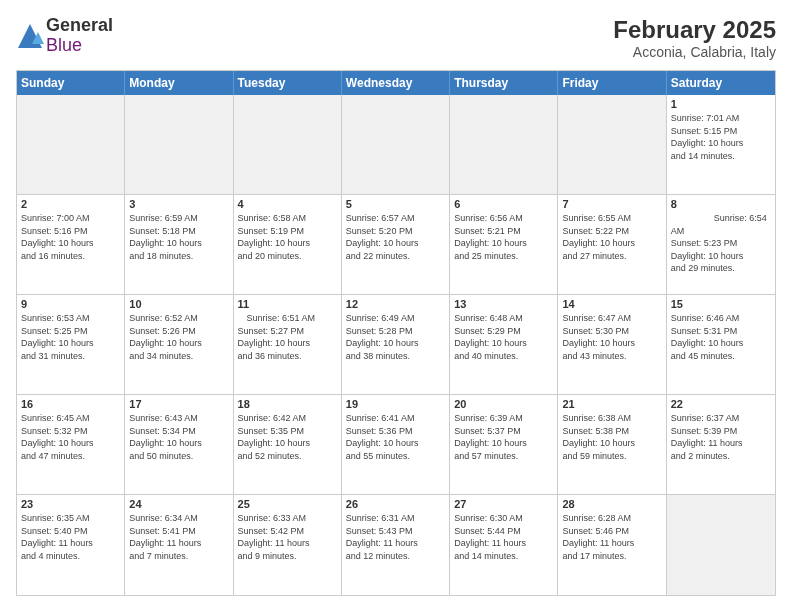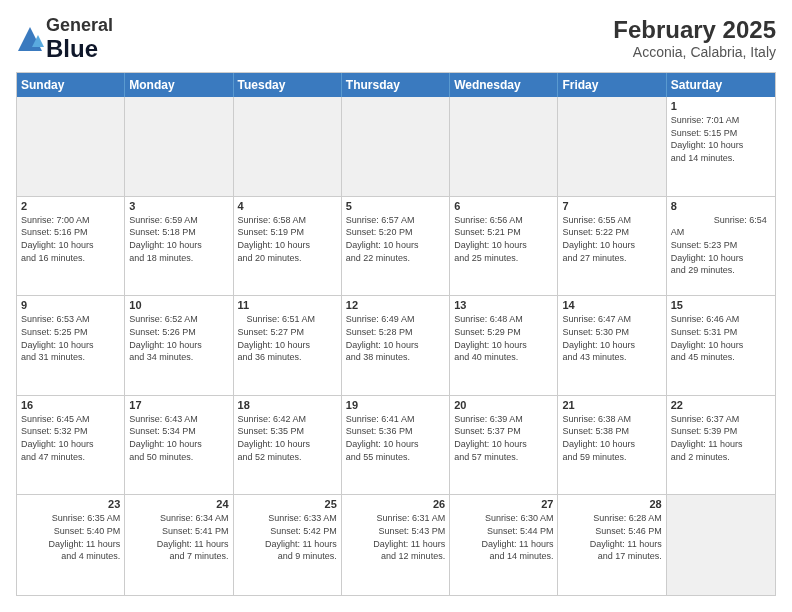--- a/index.html
+++ b/index.html
@@ -31,23 +31,23 @@
       display: flex;
       flex-direction: column;
       line-height: 1.1;
     }
     .logo-general {
       font-size: 18px;
       font-weight: bold;
       color: #333;
     }
     .logo-blue {
-      font-size: 24px;
-      font-weight: bold;
-      color: #0f172a;
+      font-size: 18px;
+      font-weight: normal;
+      color: #701a75;
     }
     .logo-icon {
       width: 28px;
       height: 28px;
       margin-right: 2px;
     }
     .title-block {
       text-align: right;
     }
     .month-title {
@@ -82,21 +82,21 @@
     .cal-body {
       display: grid;
       grid-template-rows: repeat(5, 1fr);
       flex: 1;
     }
     .cal-row {
       display: grid;
       grid-template-columns: repeat(7, 1fr);
       border-bottom: 1px solid #ccc;
     }
-    .cal-row:last-child { border-bottom: none; text-align: right; }
+    .cal-row:last-child { border-bottom: none; }
     .cal-cell {
       border-right: 1px solid #ccc;
       padding: 3px 4px;
       font-size: 9.5px;
       color: #333;
       vertical-align: top;
       min-height: 88px;
     }
     .cal-cell:last-child { border-right: none; }
     .cal-cell.shaded { background: #f0f0f0; }
@@ -132,22 +132,22 @@
       <div class="month-title">February 2025</div>
       <div class="location">Acconia, Calabria, Italy</div>
     </div>
   </div>
 
   <div class="calendar">
     <div class="cal-header">
     <div class="cal-header-cell">Sunday</div>
         <div class="cal-header-cell">Monday</div>
         <div class="cal-header-cell">Tuesday</div>
+        <div class="cal-header-cell">Wednesday</div>
         <div class="cal-header-cell">Thursday</div>
-        <div class="cal-header-cell">Wednesday</div>
         <div class="cal-header-cell">Friday</div>
         <div class="cal-header-cell">Saturday</div>
       </div>
     <div class="cal-body">
     <div class="cal-row">
           <div class="cal-cell shaded"></div>
           <div class="cal-cell shaded"></div>
           <div class="cal-cell shaded"></div>
           <div class="cal-cell shaded"></div>
           <div class="cal-cell shaded"></div>

